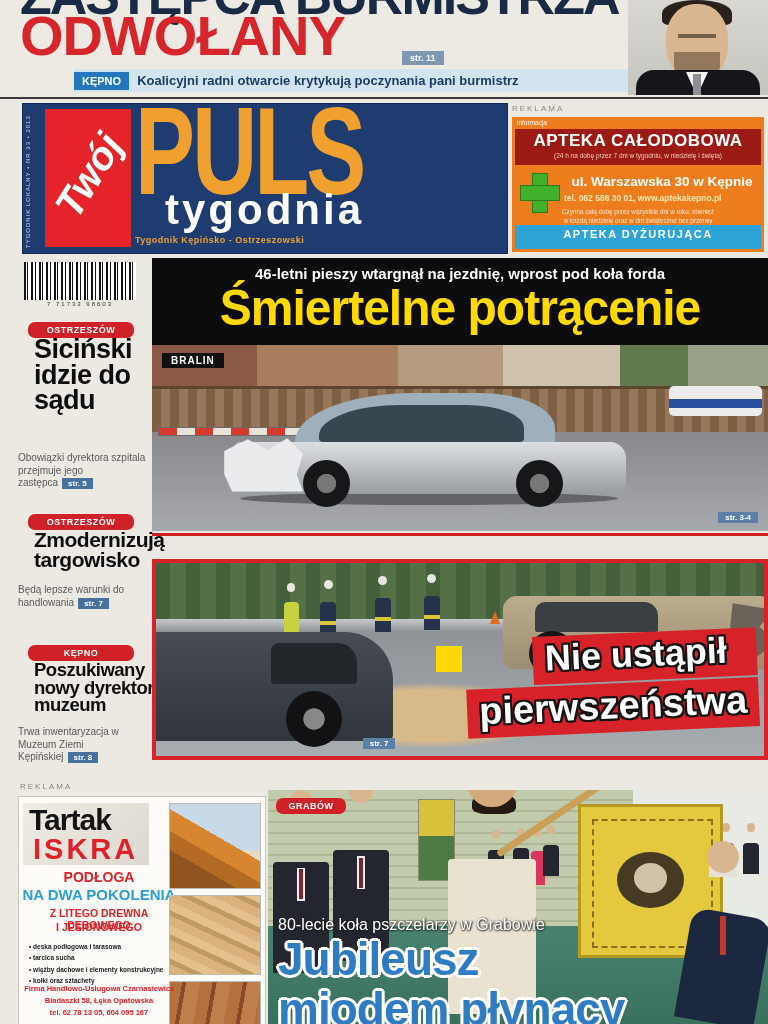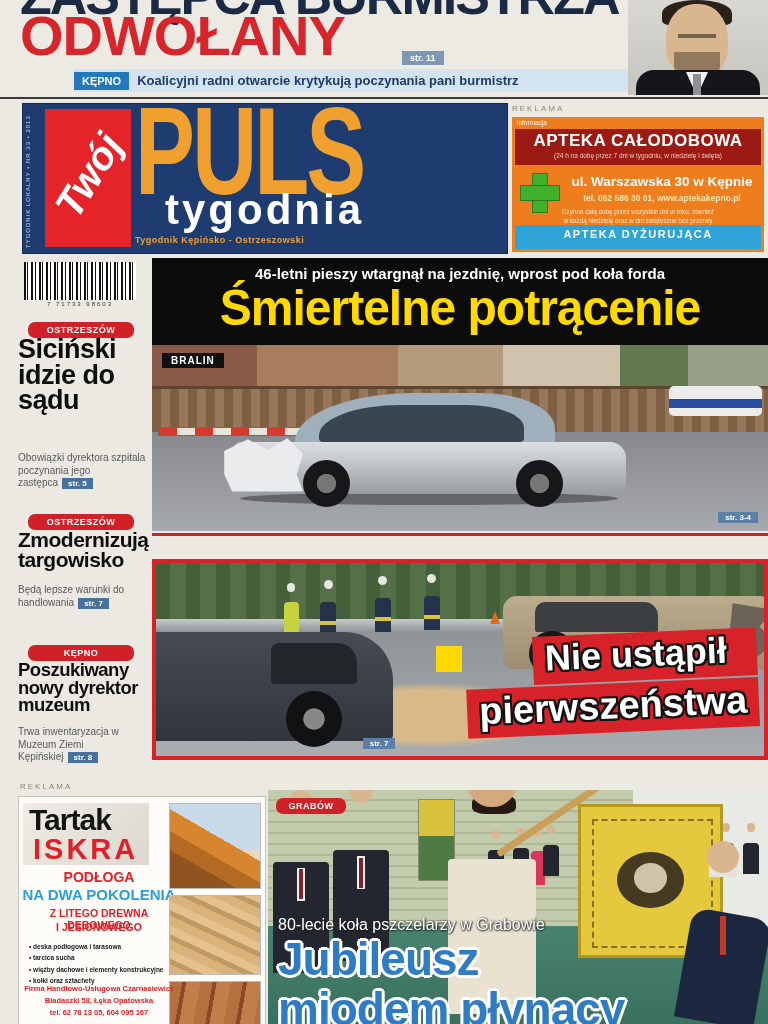--- a/index.html
+++ b/index.html
@@ -41,30 +41,30 @@
   .rek-label{font-size:8px;color:#8a8678;letter-spacing:2px;border-bottom:2px solid #a21caf;padding-bottom:11px;}
   .apteka{left:512px;top:117px;width:252px;height:135px;background:#ee7d1e;overflow:hidden;}
   .apt-note-top{left:5px;top:2px;font-size:6.5px;color:#fff;}
   .apt-band{left:3px;top:12px;width:246px;height:36px;background:#9b1b14;text-align:center;}
   .apt-title{font-size:17px;font-weight:900;color:#fff;letter-spacing:.5px;margin-top:2px;}
   .apt-sub{font-size:6.5px;color:#f3cdb8;margin-top:1px;}
   .cross{left:8px;top:56px;width:38px;height:38px;}
   .cross-v{left:12px;top:0;width:14px;height:38px;background:#41b12c;border:1px solid #2c7a1e;}
   .cross-h{left:0;top:12px;width:38px;height:14px;background:#41b12c;border:1px solid #2c7a1e;}
   .apt-addr{left:52px;top:57px;width:196px;text-align:center;color:#fff;font-weight:900;font-size:13.5px;}
-  .apt-phone{left:52px;top:76px;width:196px;text-align:center;color:#ffe9b0;font-weight:bold;font-size:8.5px;}
+  .apt-phone{left:52px;top:76px;width:196px;text-align:left;color:#ffe9b0;font-weight:bold;font-size:8.5px;}
   .apt-notes{left:8px;top:90px;width:236px;text-align:center;color:#ffe7cf;font-size:6.3px;line-height:1.5;}
   .apt-footer{left:3px;bottom:3px;width:246px;height:24px;background:#2ea3d8;color:#fff;font-weight:900;font-size:11px;letter-spacing:1.5px;text-align:center;line-height:18px;}
 
   
   .barcode{left:24px;top:262px;width:112px;height:38px;background:
     repeating-linear-gradient(90deg,#111 0 2px,#fff 2px 3px,#111 3px 4px,#fff 4px 7px,#111 7px 9px,#fff 9px 11px,#111 11px 12px,#fff 12px 15px);}
   .barcode-digits{left:24px;top:301px;width:112px;font-size:6px;letter-spacing:2px;color:#333;text-align:center;}
   .side-tag{width:106px;background:#cf2127;color:#fff;font-size:9px;font-weight:bold;text-align:center;padding:3px 0;letter-spacing:.5px;border-radius:7px;}
-  .side-title{width:134px;font-weight:900;color:#0d0d0d;line-height:.95;letter-spacing:-.5px;}
+  .side-title{width:134px;font-weight:900;color:#0d0d0d;line-height:.95;letter-spacing:-.5px;margin-left:16px;}
   .side-teaser{width:130px;font-size:10px;color:#5a5a5a;line-height:1.25;}
   .side-ref{background:#47729e;color:#fff;font-size:8px;font-weight:bold;padding:1px 6px;margin-left:4px;white-space:nowrap;}
 
   
   .lead-banner{left:152px;top:258px;width:616px;height:87px;background:#0c0c0c;text-align:center;overflow:hidden;}
   .lead-kicker{margin-top:7px;color:#fff;font-size:15px;font-weight:bold;}
   .lead-head{color:#ffd900;font-size:48px;font-weight:900;letter-spacing:-1px;line-height:1.1;transform:scaleY(1.05);}
   .loc-tag{background:#101010;color:#fff;font-size:10px;font-weight:bold;padding:2px 9px;letter-spacing:1px;}
   .ref-tag{background:#5b7fa6;color:#fff;font-size:8px;font-weight:bold;padding:1px 7px;}
 
@@ -230,21 +230,21 @@
     </div>
     <div class="abs apt-footer">APTEKA DYŻURUJĄCA</div>
   </div>
 
   <div class="abs barcode"></div>
   <div class="abs barcode-digits">7 71733 98603</div>
 
   <div class="abs side-tag" style="left:28px;top:322px;">OSTRZESZÓW</div>
   <div class="abs side-title" style="left:18px;top:337px;font-size:27px;">Siciński idzie do sądu</div>
   <div class="abs side-teaser" style="left:18px;top:452px;">
-    <span>Obowiązki dyrektora szpitala poczynania jego zastępca</span><span class="side-ref">str. 5</span>
+    <span>Obowiązki dyrektora szpitala przejmuje jego zastępca</span><span class="side-ref">str. 5</span>
   </div>
 
   <div class="abs side-tag" style="left:28px;top:514px;">OSTRZESZÓW</div>
   <div class="abs side-title" style="left:18px;top:530px;font-size:21px;">Zmodernizują targowisko</div>
   <div class="abs side-teaser" style="left:18px;top:584px;">
     <span>Będą lepsze warunki do handlowania</span><span class="side-ref">str. 7</span>
   </div>
 
   <div class="abs side-tag" style="left:28px;top:645px;">KĘPNO</div>
   <div class="abs side-title" style="left:18px;top:661px;font-size:18.5px;">Poszukiwany nowy dyrektor muzeum</div>

